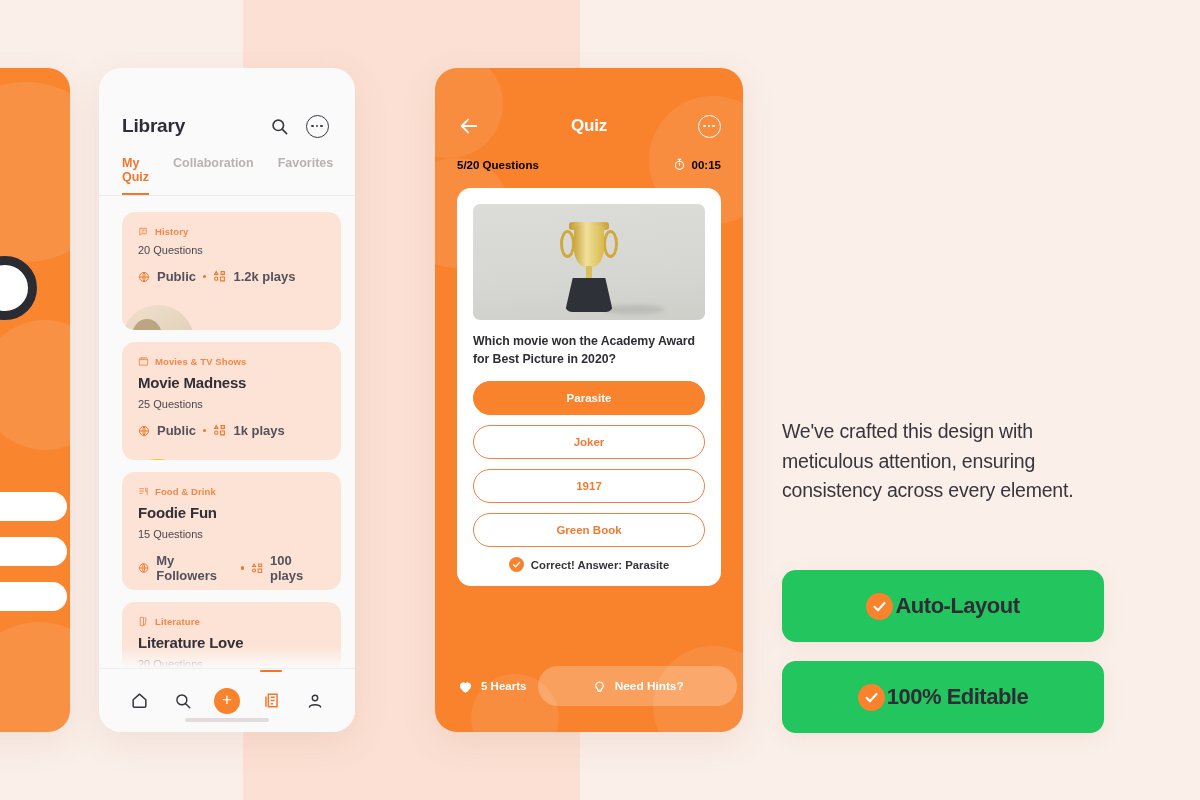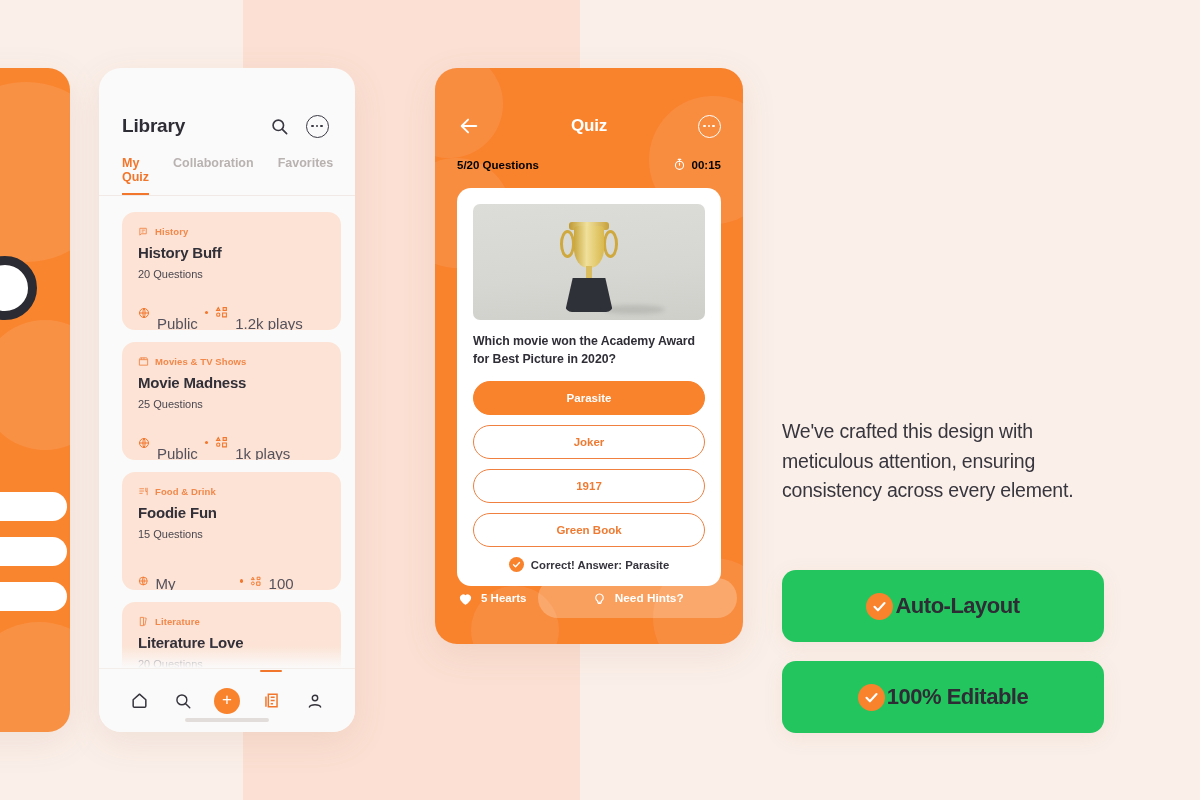--- a/index.html
+++ b/index.html
@@ -74,21 +74,21 @@
   .qcard {
     background: #fce3d5; border-radius: 13px; padding: 14px 16px 14px 16px;
     margin-bottom: 12px; position: relative; height: 118px; overflow: hidden;
     cursor: pointer;
   }
   .cat { display: flex; align-items: center; gap: 6px; }
   .cat-label { font-size: 9.5px; font-weight: 700; color: #f2884a; letter-spacing: .1px; }
   .qcard h3 { font-size: 15px; font-weight: 700; color: #312f38; margin-top: 7px; letter-spacing: -.2px; }
   .qcount { font-size: 11px; color: #4a4751; margin-top: 7px; }
   .meta { display: flex; align-items: center; gap: 7px; margin-top: 13px; }
-  .meta-txt { font-size: 15px; color: #55515c; font-weight: 400; margin-top: 22px; }
+  .meta-txt { font-size: 13px; color: #55515c; font-weight: 700; }
   .dot { width: 3.4px; height: 3.4px; border-radius: 50%; background: #f2762b; }
   .thumb {
     position: absolute; right: 16px; top: 21px;
     width: 72px; height: 72px; border-radius: 50%; overflow: hidden;
   }
   
   .th-history {
     background:
       radial-gradient(circle at 34% 36%, #cfb89c 0 16%, rgba(0,0,0,0) 17%),
       linear-gradient(150deg, #efe0cf 0%, #e6d4bd 48%, #d8c3a6 100%);
@@ -155,21 +155,21 @@
     width: 84px; height: 4px; border-radius: 3px; background: #e2ddda;
   }
   #card-fade {
     position: absolute; left: 0; right: 0; bottom: 64px; height: 22px;
     background: linear-gradient(to top, #fbfafa, rgba(251,250,250,0));
     pointer-events: none;
   }
 
   
   #phone-quiz {
-    left: 435px; top: 68px; width: 308px; height: 576px;
+    left: 435px; top: 68px; width: 308px; height: 664px;
     background: #f9822d;
   }
   #phone-quiz .qblob { position: absolute; border-radius: 50%; background: rgba(255,255,255,0.09); }
   .qb1 { width: 108px; height: 108px; left: -40px; top: -18px; }
   .qb2 { width: 128px; height: 128px; right: -34px; top: 28px; }
   .qb3 { width: 110px; height: 110px; left: -34px; top: 90px; }
   .qb4 { width: 120px; height: 120px; right: -30px; bottom: -34px; }
   .qb5 { width: 88px; height: 88px; left: 36px; bottom: -30px; }
 
   .quiz-head {
@@ -326,21 +326,20 @@
   <div class="cards">
 
     <div class="qcard">
       <div class="cat">
         <svg width="11" height="11" viewBox="0 0 24 24" fill="none" stroke="#f2884a" stroke-width="2">
           <path d="M4 5h14v12H7l-3 3z"></path>
             <path d="M8 9h7M8 13h4"></path>
         </svg>
         <span class="cat-label">History</span>
       </div>
-      <h3>History Buff</h3>
       <div class="qcount">20 Questions</div>
       <div class="meta">
         <svg width="12" height="12" viewBox="0 0 24 24" fill="none" stroke="#f2762b" stroke-width="2">
           <circle cx="12" cy="12" r="9"></circle>
             <path d="M3 12h18M12 3c3 3.5 3 14 0 18M12 3c-3 3.5-3 14 0 18"></path>
         </svg>
         <span class="meta-txt">Public</span>
         <span class="dot"></span>
         <svg width="13" height="13" viewBox="0 0 24 24" fill="none" stroke="#f2762b" stroke-width="2">
           <path d="M6 3l3 5H3z"></path>

